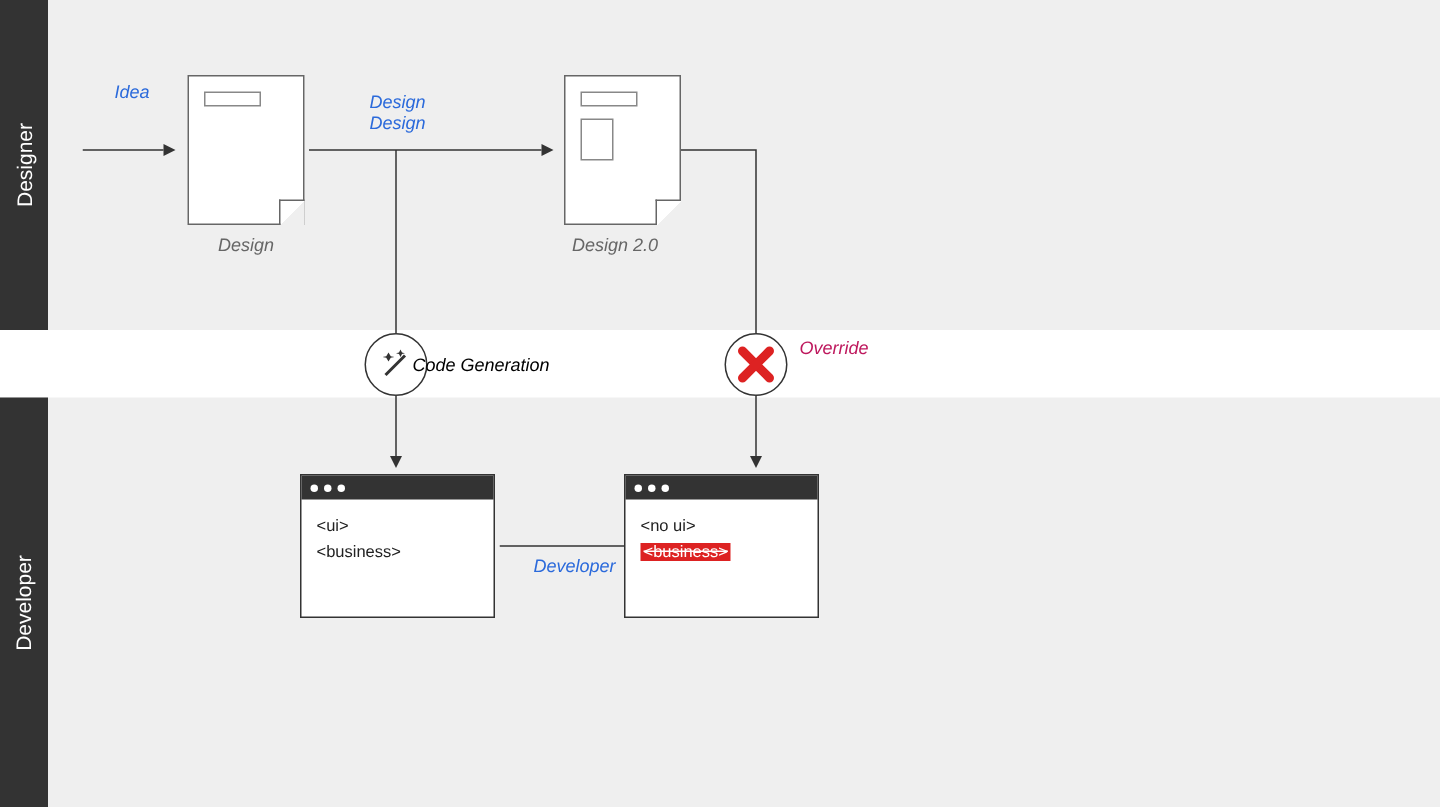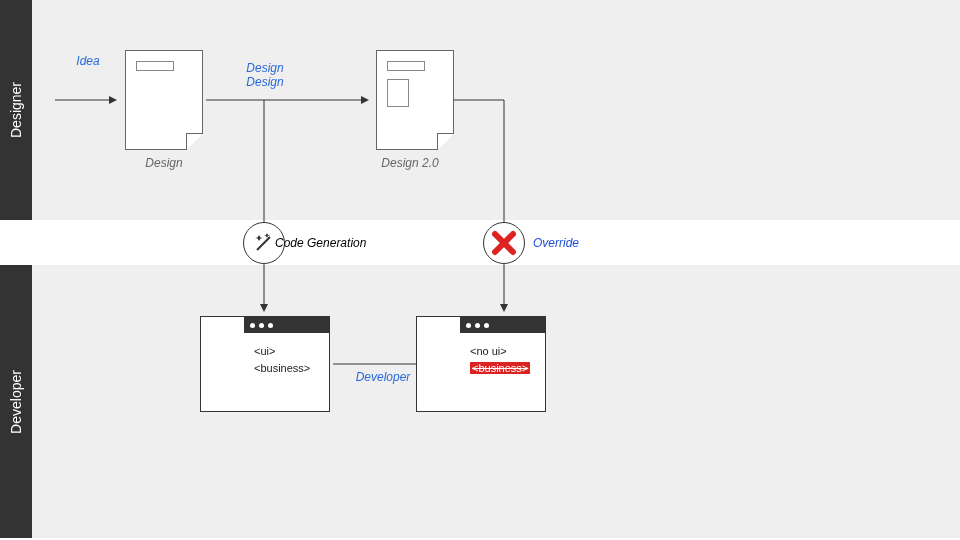--- a/index.html
+++ b/index.html
@@ -81,21 +81,20 @@
     color: #666;
   }
 
   
   .codebox {
     position: absolute;
     width: 130px;
     height: 96px;
     background: #fff;
     border: 1px solid #333;
-    padding-left: 43px;
   }
   .codebox .titlebar {
     height: 16px;
     background: #333;
     display: flex;
     align-items: center;
     padding-left: 6px;
     gap: 4px;
   }
   .codebox .titlebar .dot {
@@ -236,18 +235,18 @@
 <svg class="arrow" style="left:454px;top:92px;width:80px;height:132px">
   <path d="M 0 8 L 50 8 L 50 130" fill="none" stroke="#333" stroke-width="1"></path>
 </svg>
 
 <div class="circle-icon" style="left:483px;top:222px">
   <svg width="28" height="28" viewBox="0 0 28 28">
     <line x1="5" y1="5" x2="23" y2="23" stroke="#d22" stroke-width="6" stroke-linecap="round"></line>
     <line x1="23" y1="5" x2="5" y2="23" stroke="#d22" stroke-width="6" stroke-linecap="round"></line>
   </svg>
 </div>
-<div class="circle-caption" style="left:533px;top:236px;color:#1d4ed8">Override</div>
+<div class="circle-caption" style="left:533px;top:225px;color:#be185d">Override</div>
 
 <svg class="arrow" style="left:496px;top:264px;width:16px;height:50px">
   <line x1="8" y1="0" x2="8" y2="40" stroke="#333" stroke-width="1"></line>
   <polygon points="4,40 8,48 12,40" fill="#333"></polygon>
 </svg>
 
 </body></html>

